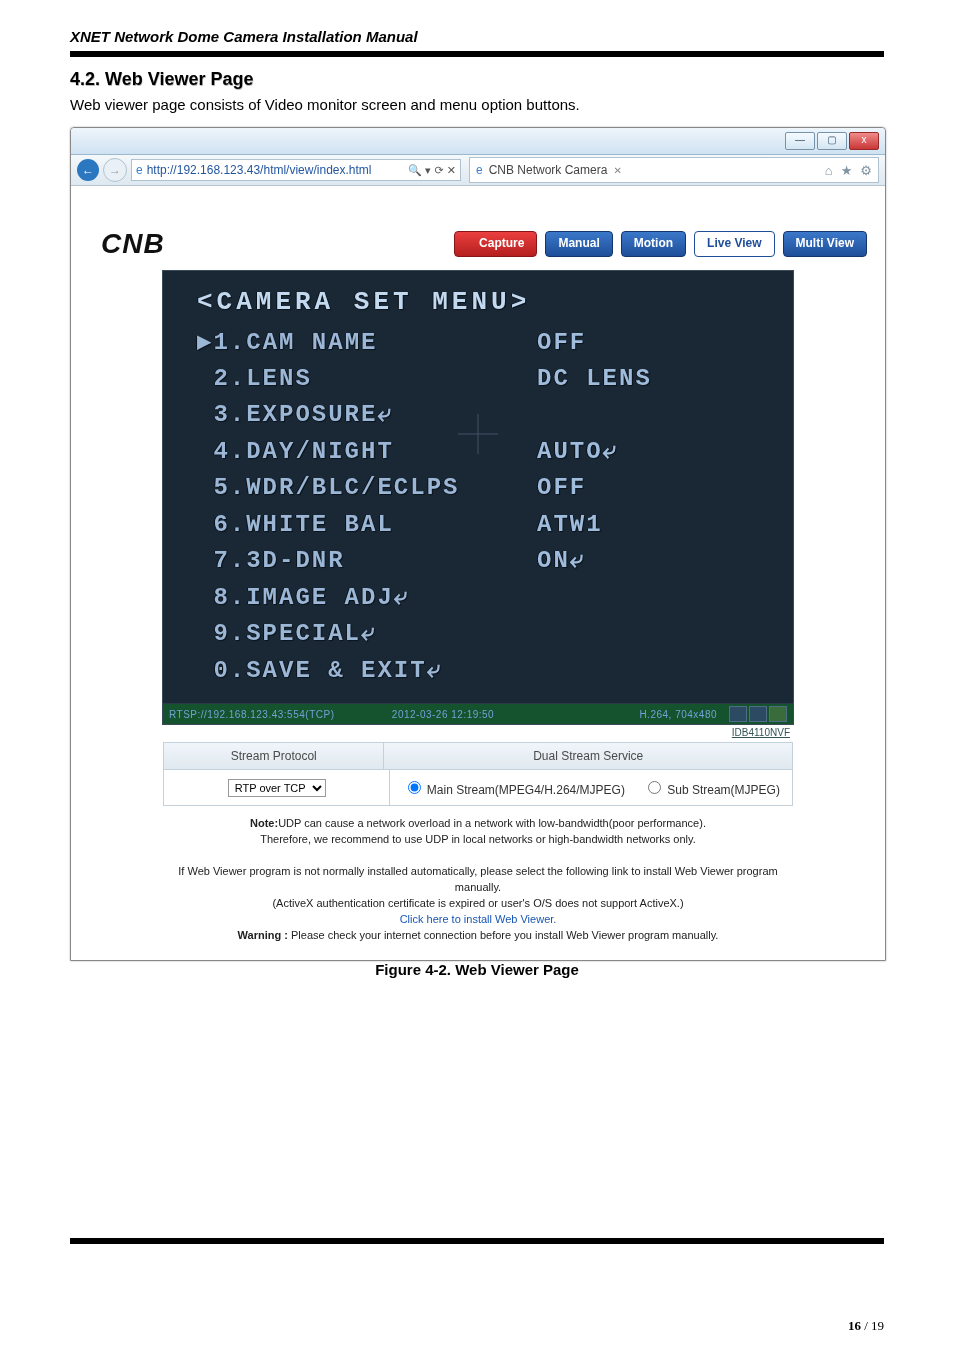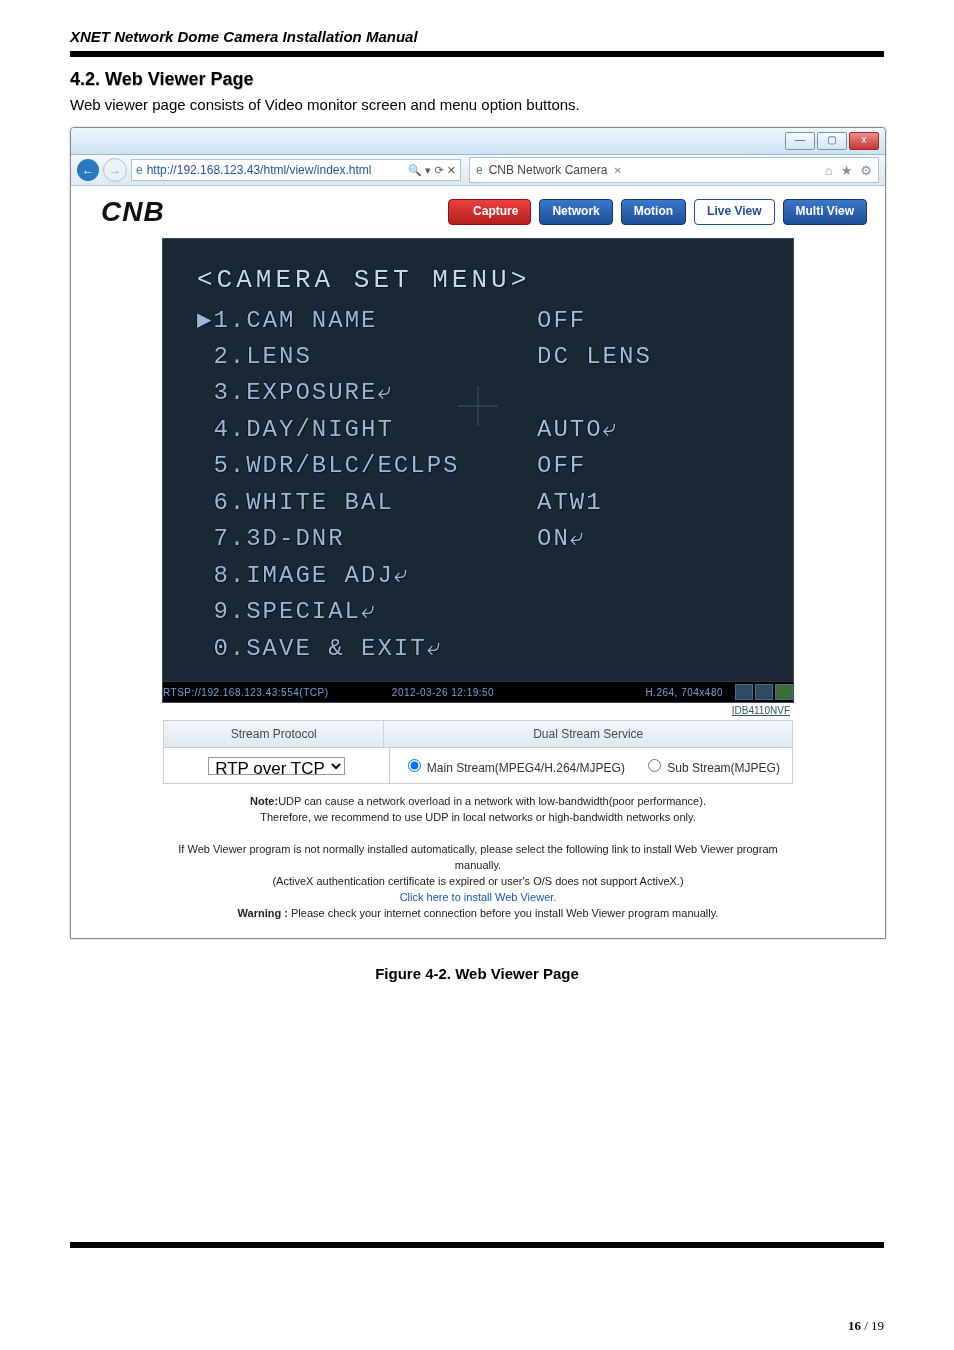--- a/index.html
+++ b/index.html
@@ -113,20 +113,21 @@
   .tool-icons { margin-left:auto; display:flex; gap:8px; color:#7f94a2; font-size:13px; }
   .content {
     background:#fff;
     padding:6px 8px 16px 8px;
   }
   .toprow {
     display:flex;
     align-items:center;
     justify-content:space-between;
     padding: 4px 10px 10px 22px;
+    margin-top: 32px;
   }
   .logo {
     font-weight:900;
     font-size:28px;
     font-style:italic;
     letter-spacing:1px;
     color:#111;
     flex: 0 0 auto;
   }
   .toolbar {
@@ -150,23 +151,23 @@
   .tbtn.live { background:#fff; color:#1e4e99; border-color:#1e4e99; }
   
   .video-wrap { display:flex; justify-content:center; }
   .video {
     width: 630px;
     background:#1a2836;
     border:1px solid #3a4a58;
     position:relative;
   }
   .osd {
-    padding:22px 20px 14px 34px;
+    padding:12px 20px 14px 34px;
     font-family: "Courier New", monospace;
-    font-weight: normal;
+    font-weight: bold;
     letter-spacing: 2px;
     color:#9cb7d6;
     font-size:24px;
     line-height:1.52;
     text-shadow: 1px 1px 1px #0b131b, -1px 0 0 #0b131b;
   }
   .osd .title { color:#c3d9f0; font-size:26px; letter-spacing:4px; margin-bottom:2px; }
   .osd-row { display:flex; }
   .osd-row .left { flex:0 0 340px; white-space:pre; }
   .osd-row .right { color:#a0bcdc; white-space:pre; }
@@ -176,27 +177,27 @@
     pointer-events:none;
     opacity:0.35;
   }
   .cross-center:before, .cross-center:after {
     content:""; position:absolute; background:#8aa3ba;
   }
   .cross-center:before { left:50%; top:0; width:1px; height:100%; transform:translateX(-50%); }
   .cross-center:after { top:50%; left:0; height:1px; width:100%; transform:translateY(-50%); }
   .video-status {
     height:20px;
-    background:#000000;
+    background:#14532d;
     border-top:1px solid #2a3a48;
     display:flex;
     align-items:center;
     font-size:10px;
     color:#6fa3d6;
-    padding:0 0;
+    padding:0 6px;
     font-family: Verdana, sans-serif;
     letter-spacing:0.5px;
   }
   .video-status .vs-left { flex:1; }
   .video-status .vs-mid { flex:1; text-align:center; }
   .video-status .vs-right { flex:1; text-align:right; padding-right:6px; }
   .video-status .vs-icons {
     display:flex; gap:2px; margin-left:6px;
   }
   .mini-ico { width:16px; height:14px; background:#2d4a63; border:1px solid #4d6c86; }
@@ -231,41 +232,40 @@
   }
   .opts-body .cell {
     border:1px solid #c4d0da; border-top:none;
     padding:8px 10px;
     display:flex;
     align-items:center;
   }
   .opts-body .cell.a { width:35%; justify-content:center; }
   .opts-body .cell.b { width:65%; border-left:none; gap:18px; justify-content:center; color:#333; }
   .sel {
-    font-size:17px;
+    font-size:11px;
     border:1px solid #999;
     background:#fff;
     height:18px;
     padding:0 2px;
   }
   .info-block {
     width:630px;
     margin:10px auto 0 auto;
     font-size:11px;
     text-align:center;
     color:#222;
     line-height:1.45;
   }
   .info-block .note b { font-weight:bold; }
   .info-block .link { color:#1856b5; }
   .caption {
     text-align:center;
     font-weight:bold;
     font-size:15px;
-    margin-top:26px;
   }
   .pagenum {
     position:absolute;
     right:70px;
     bottom:16px;
     font-family: Georgia, serif;
     font-size:13px;
   }
   .pagenum .cur { font-weight:bold; }
 </style>
@@ -309,21 +309,21 @@
           <span>⚙</span>
         </span>
       </div>
     </div>
 
     <div class="content">
       <div class="toprow">
         <div class="logo"><span>CNB</span></div>
         <div class="toolbar">
           <div class="tbtn red">Capture</div>
-          <div class="tbtn blue">Network</div>
+          <div class="tbtn blue">Manual</div>
           <div class="tbtn blue">Motion</div>
           <div class="tbtn live">Live View</div>
           <div class="tbtn blue">Multi View</div>
         </div>
       </div>
 
       <div class="video-wrap">
         <div class="video">
           <div class="cross-center"></div>
           <div class="osd">

